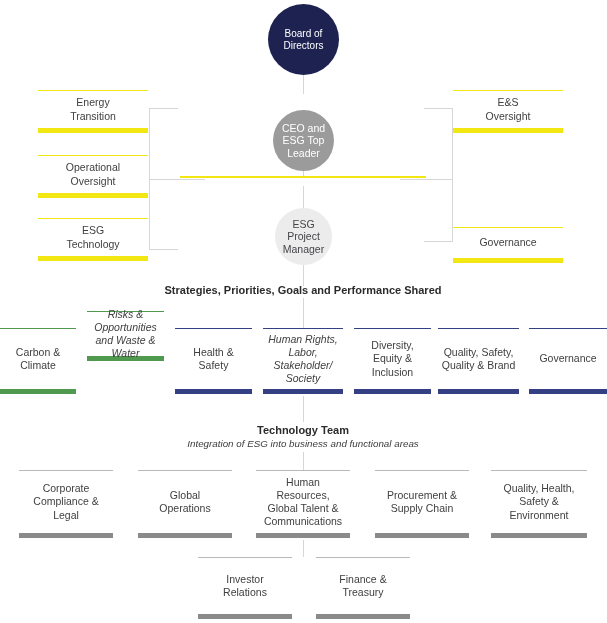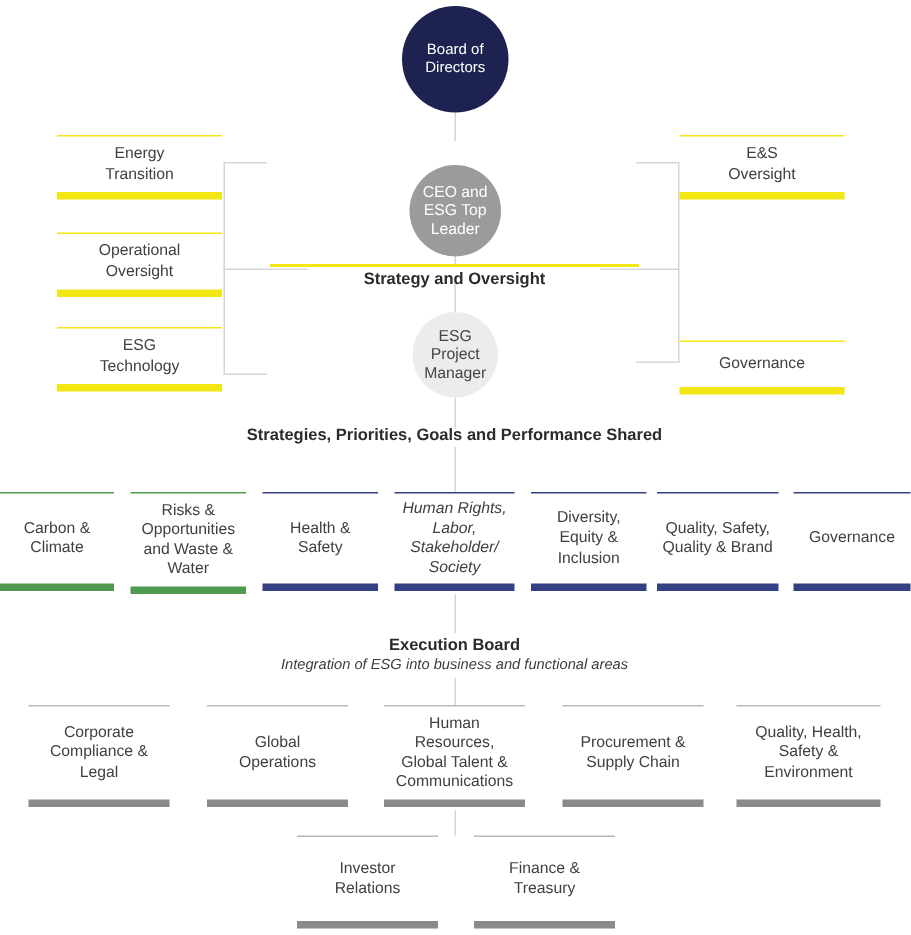--- a/index.html
+++ b/index.html
@@ -116,25 +116,24 @@
   <div class="v-line" style="left:303px; top:452px; height:18px;"></div>
   <div class="v-line" style="left:303px; top:540px; height:17px;"></div>
 
   <div class="bracket left" style="left:149px; top:108px; width:29px; height:142px;"></div>
   <div class="h-line" style="left:149px; top:179px; width:56px;"></div>
 
   <div class="bracket right" style="left:424px; top:108px; width:29px; height:134px;"></div>
   <div class="h-line" style="left:400px; top:179px; width:53px;"></div>
 
   <div class="band-rule" style="left:180px; top:176px; width:246px;"></div>
-  <div class="band" style="left:180px; top:180px; width:246px;">Strategy and Oversight</div>
 
   <div class="band" style="left:103px; top:284px; width:400px;">Strategies, Priorities, Goals and Performance Shared</div>
 
-  <div class="band" style="left:153px; top:424px; width:300px;">Execution Board</div>
+  <div class="band" style="left:153px; top:424px; width:300px;">Technology Team</div>
   <div class="subtitle" style="left:113px; top:438px; width:380px;">Integration of ESG into business and functional areas</div>
 
   <div class="circle circle-board">
     <span>
       <span>Board of</span><br>
       <span>Directors</span>
     </span>
   </div>
 
   <div class="circle circle-ceo">
@@ -185,21 +184,21 @@
     <span>Governance</span>
   </div>
 
   <div class="card g" style="left:0px; top:328px; width:76px; height:66px;">
     <span>
       <span>Carbon &amp;</span><br>
       <span>Climate</span>
     </span>
   </div>
 
-  <div class="card g" style="left:87px; top:328px; width:77px; height:68px;">
+  <div class="card g" style="left:87px; top:311px; width:77px; height:50px;font-style:italic;">
     <span>
       <span>Risks &amp;</span><br>
       <span>Opportunities</span><br>
       <span>and Waste &amp;</span><br>
       <span>Water</span>
     </span>
   </div>
 
   <div class="card n" style="left:175px; top:328px; width:77px; height:66px;">
     <span>

